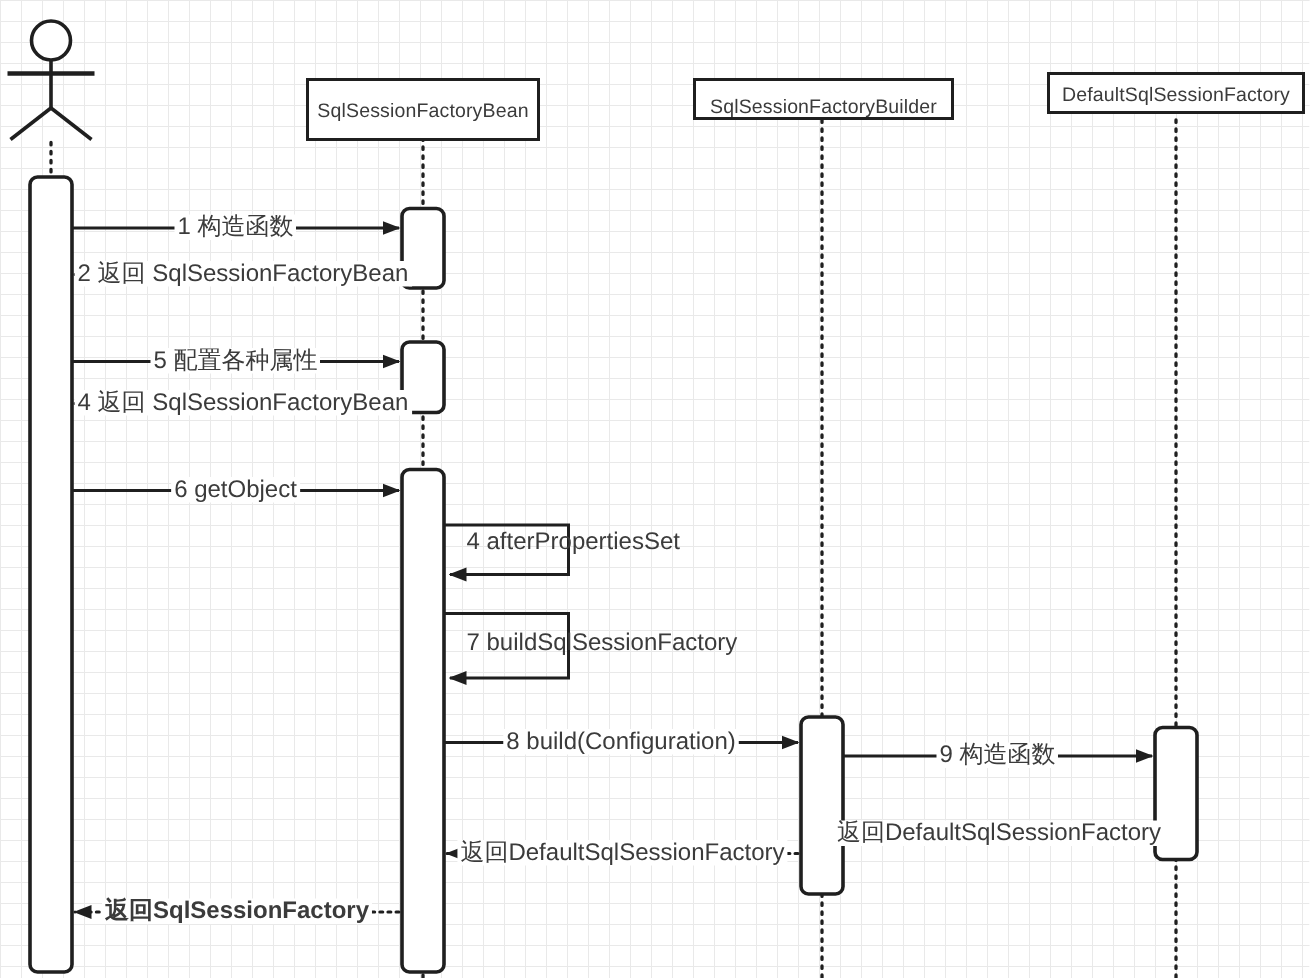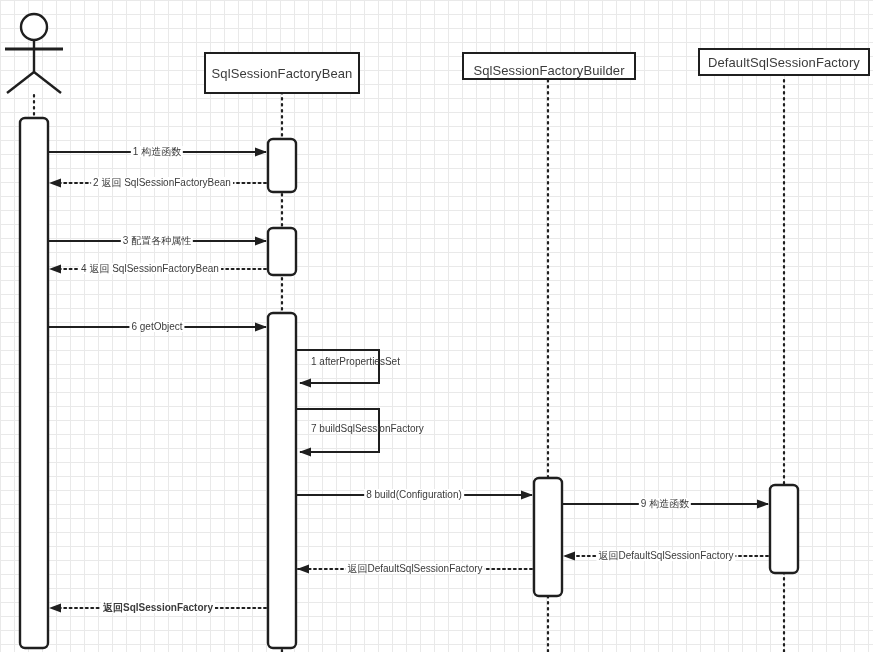--- a/index.html
+++ b/index.html
@@ -45,21 +45,21 @@
     align-items: center;
     justify-content: center;
     color: #3b3b3b;
     font-size: 13px;
     letter-spacing: 0.1px;
     white-space: nowrap;
   }
   .msg-label {
     position: absolute;
     color: #3b3b3b;
-    font-size: 10px;
+    font-size: 16px;
     white-space: nowrap;
     background: transparent;
     line-height: 14px;
   }
   .msg-label.centered {
     transform: translateX(-50%);
     text-align: center;
   }
   .label-bg {
     background: #ffffff;
@@ -147,33 +147,33 @@
 
   <div class="msg-label centered" style="left:157px; top:145px;">
     <span class="label-bg">1 构造函数</span>
   </div>
 
   <div class="msg-label centered" style="left:162px; top:176px;">
     <span class="label-bg">2 返回 SqlSessionFactoryBean</span>
   </div>
 
   <div class="msg-label centered" style="left:157px; top:234px;">
-    <span class="label-bg">3 配置各种属性</span>
+    <span class="label-bg">5 配置各种属性</span>
   </div>
 
-  <div class="msg-label centered" style="left:150px; top:262px;">
+  <div class="msg-label centered" style="left:162px; top:262px;">
     <span class="label-bg">4 返回 SqlSessionFactoryBean</span>
   </div>
 
   <div class="msg-label centered" style="left:157px; top:320px;">
     <span class="label-bg">6 getObject</span>
   </div>
 
   <div class="msg-label" style="left:311px; top:355px;">
-    <span>1 afterPropertiesSet</span>
+    <span>4 afterPropertiesSet</span>
   </div>
 
   <div class="msg-label" style="left:311px; top:422px;">
     <span>7 buildSqlSessionFactory</span>
   </div>
 
   <div class="msg-label centered" style="left:414px; top:488px;">
     <span class="label-bg">8 build(Configuration)</span>
   </div>
 

